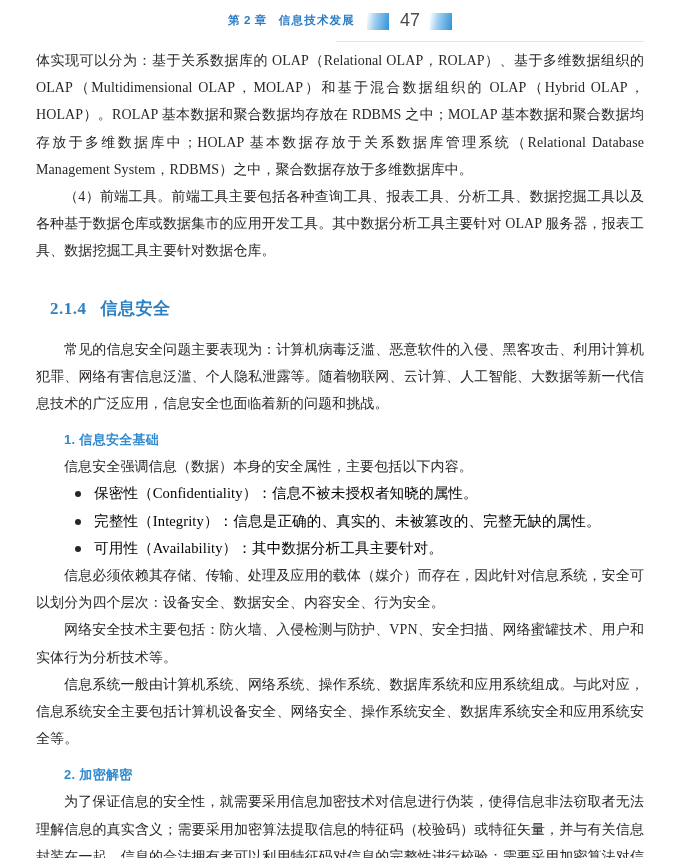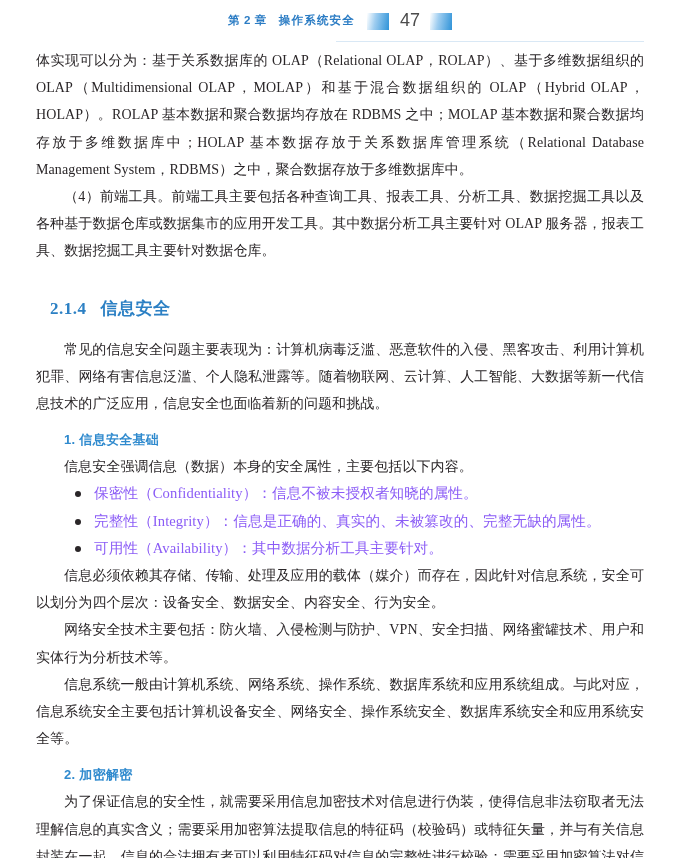--- a/index.html
+++ b/index.html
@@ -119,42 +119,42 @@
 
   ul.bullets {
     margin: 0;
     padding: 0 0 0 58px;
     list-style: none;
   }
   ul.bullets li {
     position: relative;
     font-size: 14.6px;
     line-height: 27.2px;
-    color: #8b5cf6;
+    color: #000000;
     text-align: justify;
     letter-spacing: .1px;
   }
   ul.bullets li .dot {
     position: absolute;
     left: -19px;
     top: 11px;
     width: 6px;
     height: 6px;
     border-radius: 50%;
     background: #2a2628;
   }
 </style>
 </head>
 <body>
 
 <div class="page">
 
   <div class="page-header">
     <span class="header-chapter">第 2 章</span>
-    <span class="header-title">操作系统安全</span>
+    <span class="header-title">信息技术发展</span>
     <span class="header-block"></span>
     <span class="header-pageno">47</span>
     <span class="header-block tail"></span>
     <span class="header-rule"></span>
   </div>
 
   <div class="body">
 
     <p class="para">体实现可以分为：基于关系数据库的 OLAP（Relational OLAP，ROLAP）、基于多维数据组织的 OLAP（Multidimensional OLAP，MOLAP）和基于混合数据组织的 OLAP（Hybrid OLAP，HOLAP）。ROLAP 基本数据和聚合数据均存放在 RDBMS 之中；MOLAP 基本数据和聚合数据均存放于多维数据库中；HOLAP 基本数据存放于关系数据库管理系统（Relational Database Management System，RDBMS）之中，聚合数据存放于多维数据库中。</p>
     <p class="para indent">（4）前端工具。前端工具主要包括各种查询工具、报表工具、分析工具、数据挖掘工具以及各种基于数据仓库或数据集市的应用开发工具。其中数据分析工具主要针对 OLAP 服务器，报表工具、数据挖掘工具主要针对数据仓库。</p>

